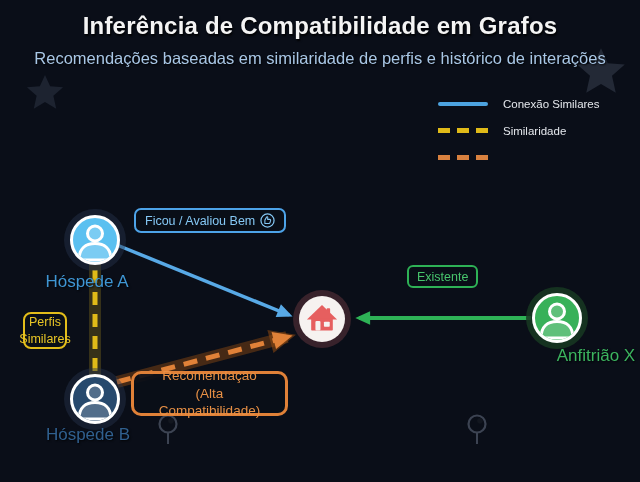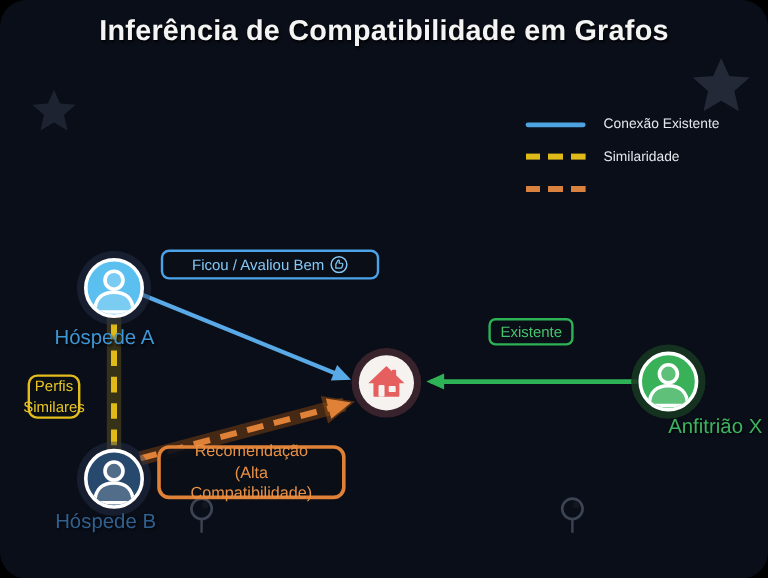--- a/index.html
+++ b/index.html
@@ -1,19 +1,19 @@
 <!DOCTYPE html>
 <html><head>
 <meta charset="utf-8">
 <style>
   html,body { margin:0; padding:0; background:#000; }
   * { box-sizing:border-box; }
   .stage {
     position:relative; width:640px; height:482px; overflow:hidden;
-    background:#0a0e18; border-radius:22px;
+    background:#0a0e18; border-radius:0;
     font-family:"Liberation Sans", sans-serif;
   }
   .abs { position:absolute; }
 
   
   .title {
     position:absolute; top:12px; left:0; width:640px; text-align:center;
     color:#f4f4f4; font-size:24px; font-weight:700; letter-spacing:0.2px;
     text-shadow:1px 2px 2px rgba(0,0,0,0.9);
   }
@@ -59,21 +59,21 @@
   .lbl-listing { color:#e25555; }
   .lbl-x { color:#3cb45f;margin-left:38px; }
 
   
   .tagbox {
     position:absolute; background:rgba(10,14,24,0.92); white-space:nowrap;
     display:flex; align-items:center; justify-content:center; text-align:center;
   }
   .tag-blue {
     border:2px solid #4da3e8; border-radius:7px; color:#85c8f5;
-    font-size:12.5px; padding:3px 24px; gap:5px;
+    font-size:12.5px; padding:3px 9px; gap:5px;
   }
   .tag-yellow {
     border:2.5px solid #e3bd1a; border-radius:8px; color:#e8c525;
     font-size:12.5px; line-height:1.3; padding:3px 7px; white-space:normal;
   }
   .tag-orange {
     border:3px solid #e08138; border-radius:10px; color:#e89045;
     font-size:13.5px; line-height:1.3; padding:16px 10px; white-space:normal; width:157px;
   }
   .tag-green {
@@ -98,25 +98,26 @@
     <circle cx="15" cy="8.8" r="2.8" fill="#12161f"></circle>
     <line x1="12" y1="20.8" x2="12" y2="32" stroke="#3c4352" stroke-width="2"></line>
   </svg>
   <svg class="abs" style="left:465px; top:412px;" width="24" height="36" viewBox="0 0 24 36">
     <circle cx="12" cy="12" r="8.5" fill="none" stroke="#3c4352" stroke-width="2.2"></circle>
     <circle cx="15" cy="8.8" r="2.8" fill="#12161f"></circle>
     <line x1="12" y1="20.8" x2="12" y2="32" stroke="#3c4352" stroke-width="2"></line>
   </svg>
 
   <div class="title">Inferência de Compatibilidade em Grafos</div>
+  <div class="subtitle">Recomendações baseadas em similaridade de perfis e histórico de interações</div>
 
   <div class="legend">
     <div class="legend-row">
       <div class="legend-swatch sw-solid-blue"></div>
-      <div class="legend-label">Conexão Existente</div>
+      <div class="legend-label">Conexão Similares</div>
     </div>
     <div class="legend-row">
       <div class="legend-swatch sw-dash-yellow"></div>
       <div class="legend-label">Similaridade</div>
     </div>
     <div class="legend-row">
       <div class="legend-swatch sw-dash-orange"></div>
     </div>
   </div>
 

